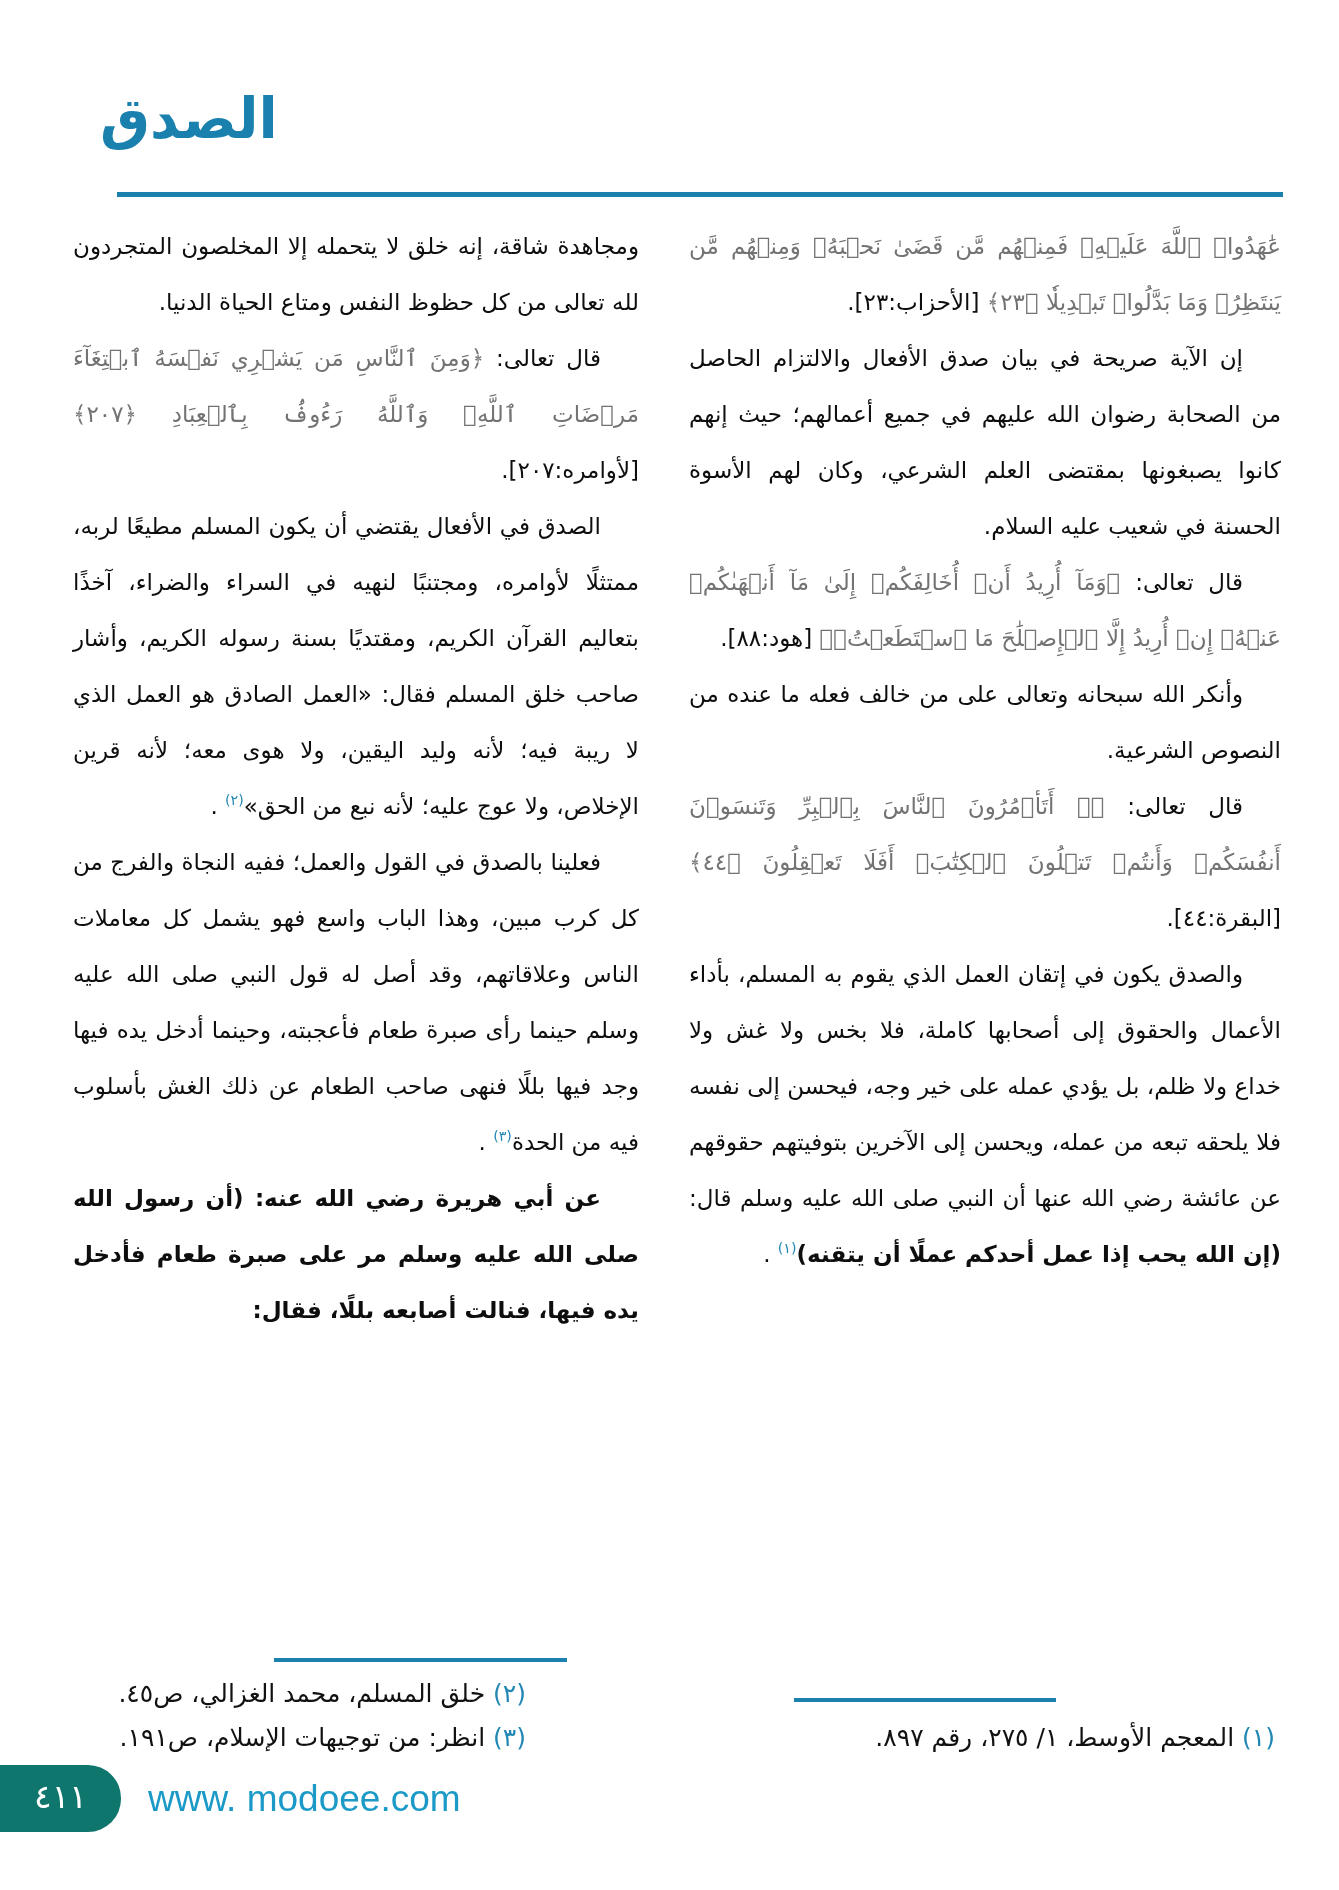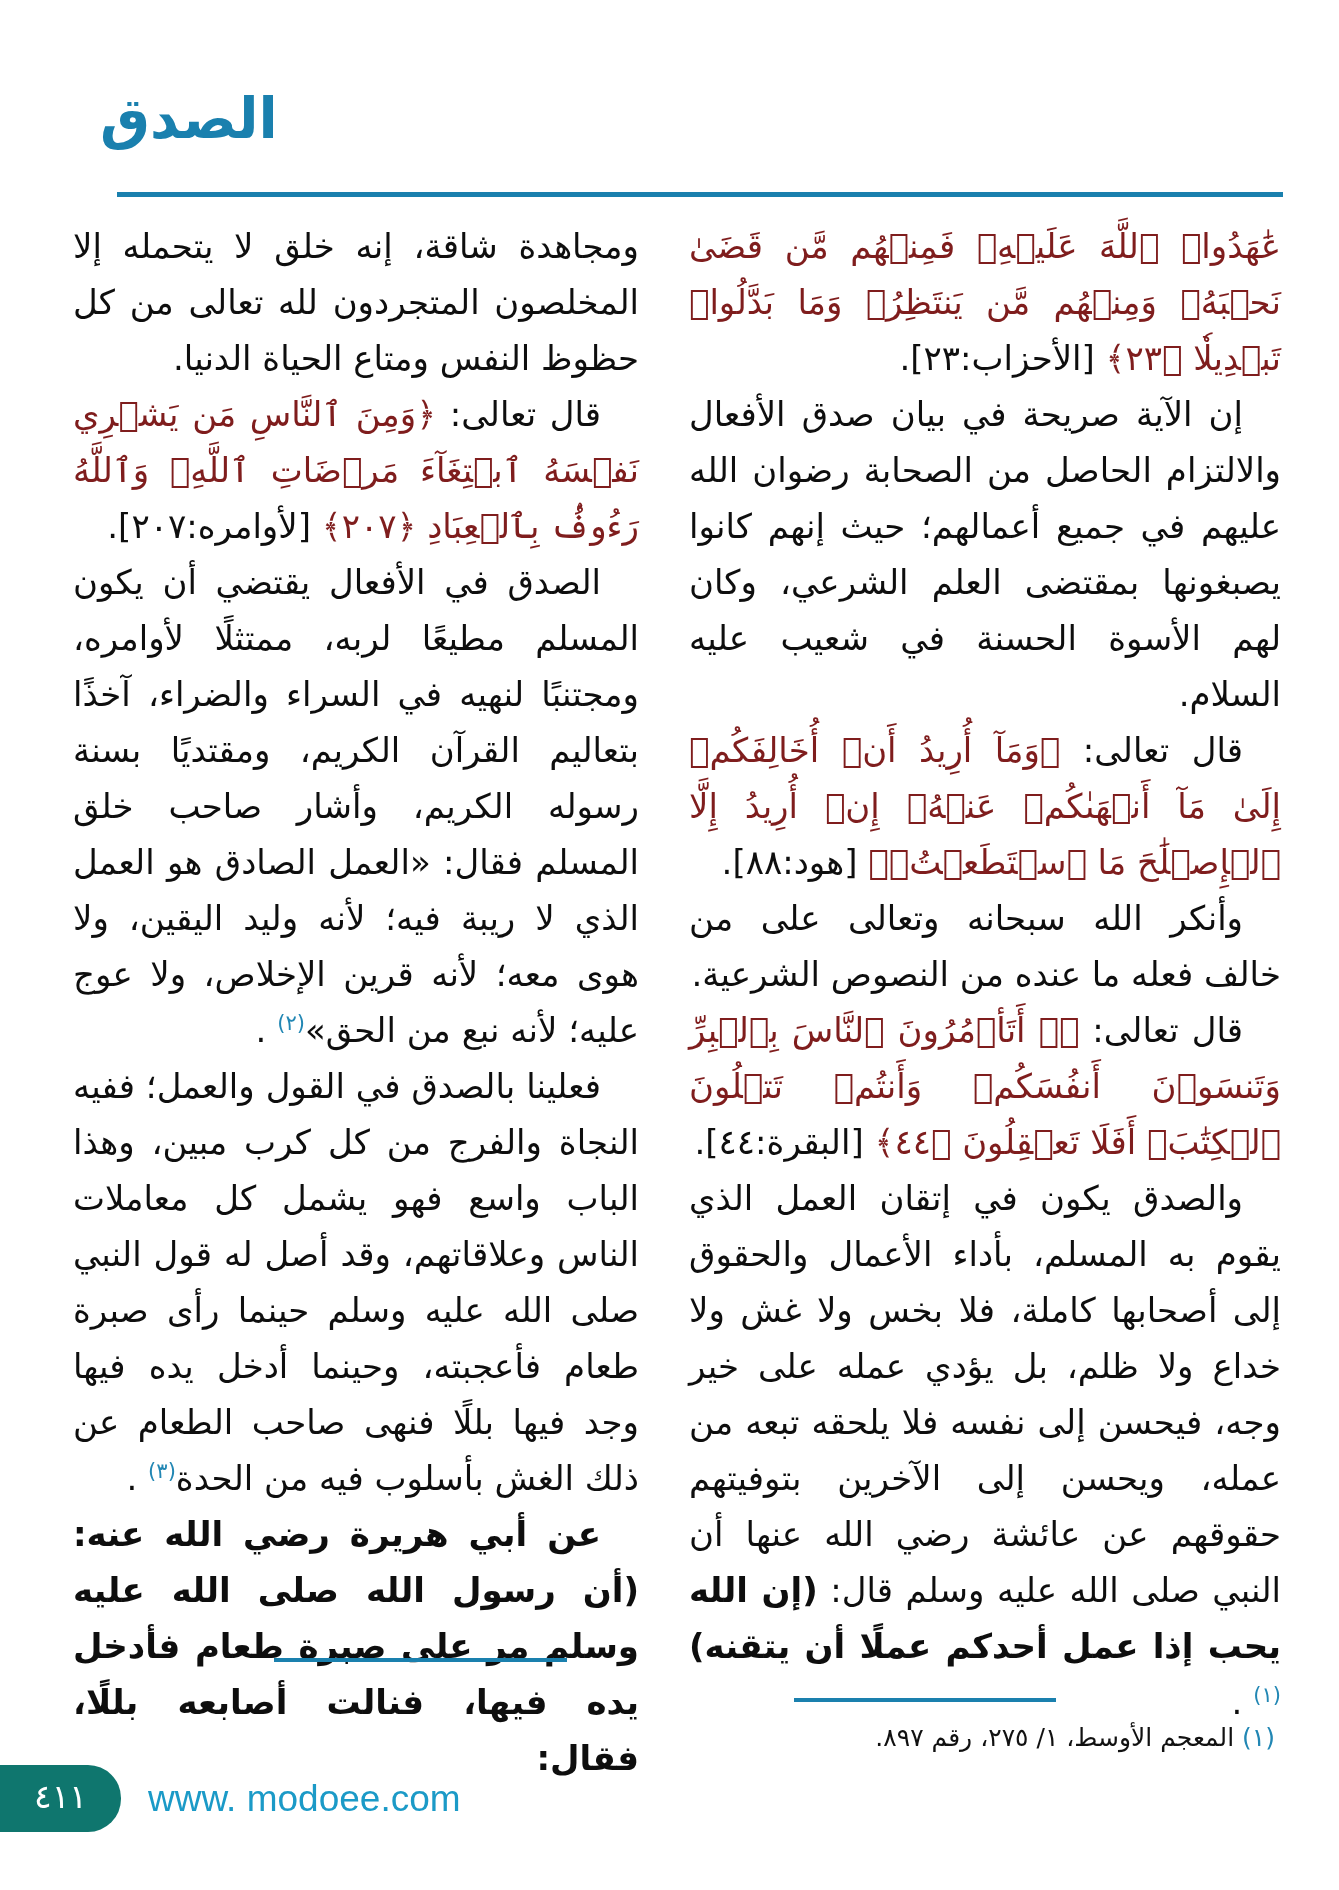--- a/index.html
+++ b/index.html
@@ -30,29 +30,29 @@
     top:218px;
     right:58px;
     left:72px;
     display:flex;
     direction:rtl;              
     gap:50px;
   }
   .col{
     direction:rtl;
     text-align:justify;
-    font-size:34px;
+    font-size:23px;
     line-height:56px;
     color:#0e0e0e;
   }
   .col-right{width:592px;}
   .col-left{width:566px;}
   .col p{margin:0;padding:0;}
   .col p.indent{text-indent:38px;}
-  .quran{color:#7f1d1d;}
+  .quran{color:#737373;}
   .boldtxt{font-weight:bold;}
   .fnref{
     color:#2287b4;
     font-size:0.62em;
     vertical-align:super;
     line-height:0;
   }
   .footnote-block{margin-top:26px;}
   .fn-rule{
     height:4px;
@@ -121,18 +121,22 @@
 
 <div class="footnote-block footnote-block-abs-right fn-block-right">
   <div class="fn-rule fn-rule-right"></div>
   <div class="fn-lines">
       <div><span class="fn-marker">(١) </span><span>المعجم الأوسط، ١/ ٢٧٥، رقم ٨٩٧.</span></div>
     </div>
 </div>
 
 <div class="footnote-block footnote-block-abs-left fn-block-left">
   <div class="fn-rule fn-rule-left"></div>
+  <div class="fn-lines">
+      <div><span class="fn-marker">(٢) </span><span>خلق المسلم، محمد الغزالي، ص٤٥.</span></div>
+      <div><span class="fn-marker">(٣) </span><span>انظر: من توجيهات الإسلام، ص١٩١.</span></div>
+    </div>
 </div>
 
 <div class="page-tab">
   <span class="page-number">٤١١</span>
 </div>
 <div class="footer-url">www. modoee.com</div>
 
 </body></html>

